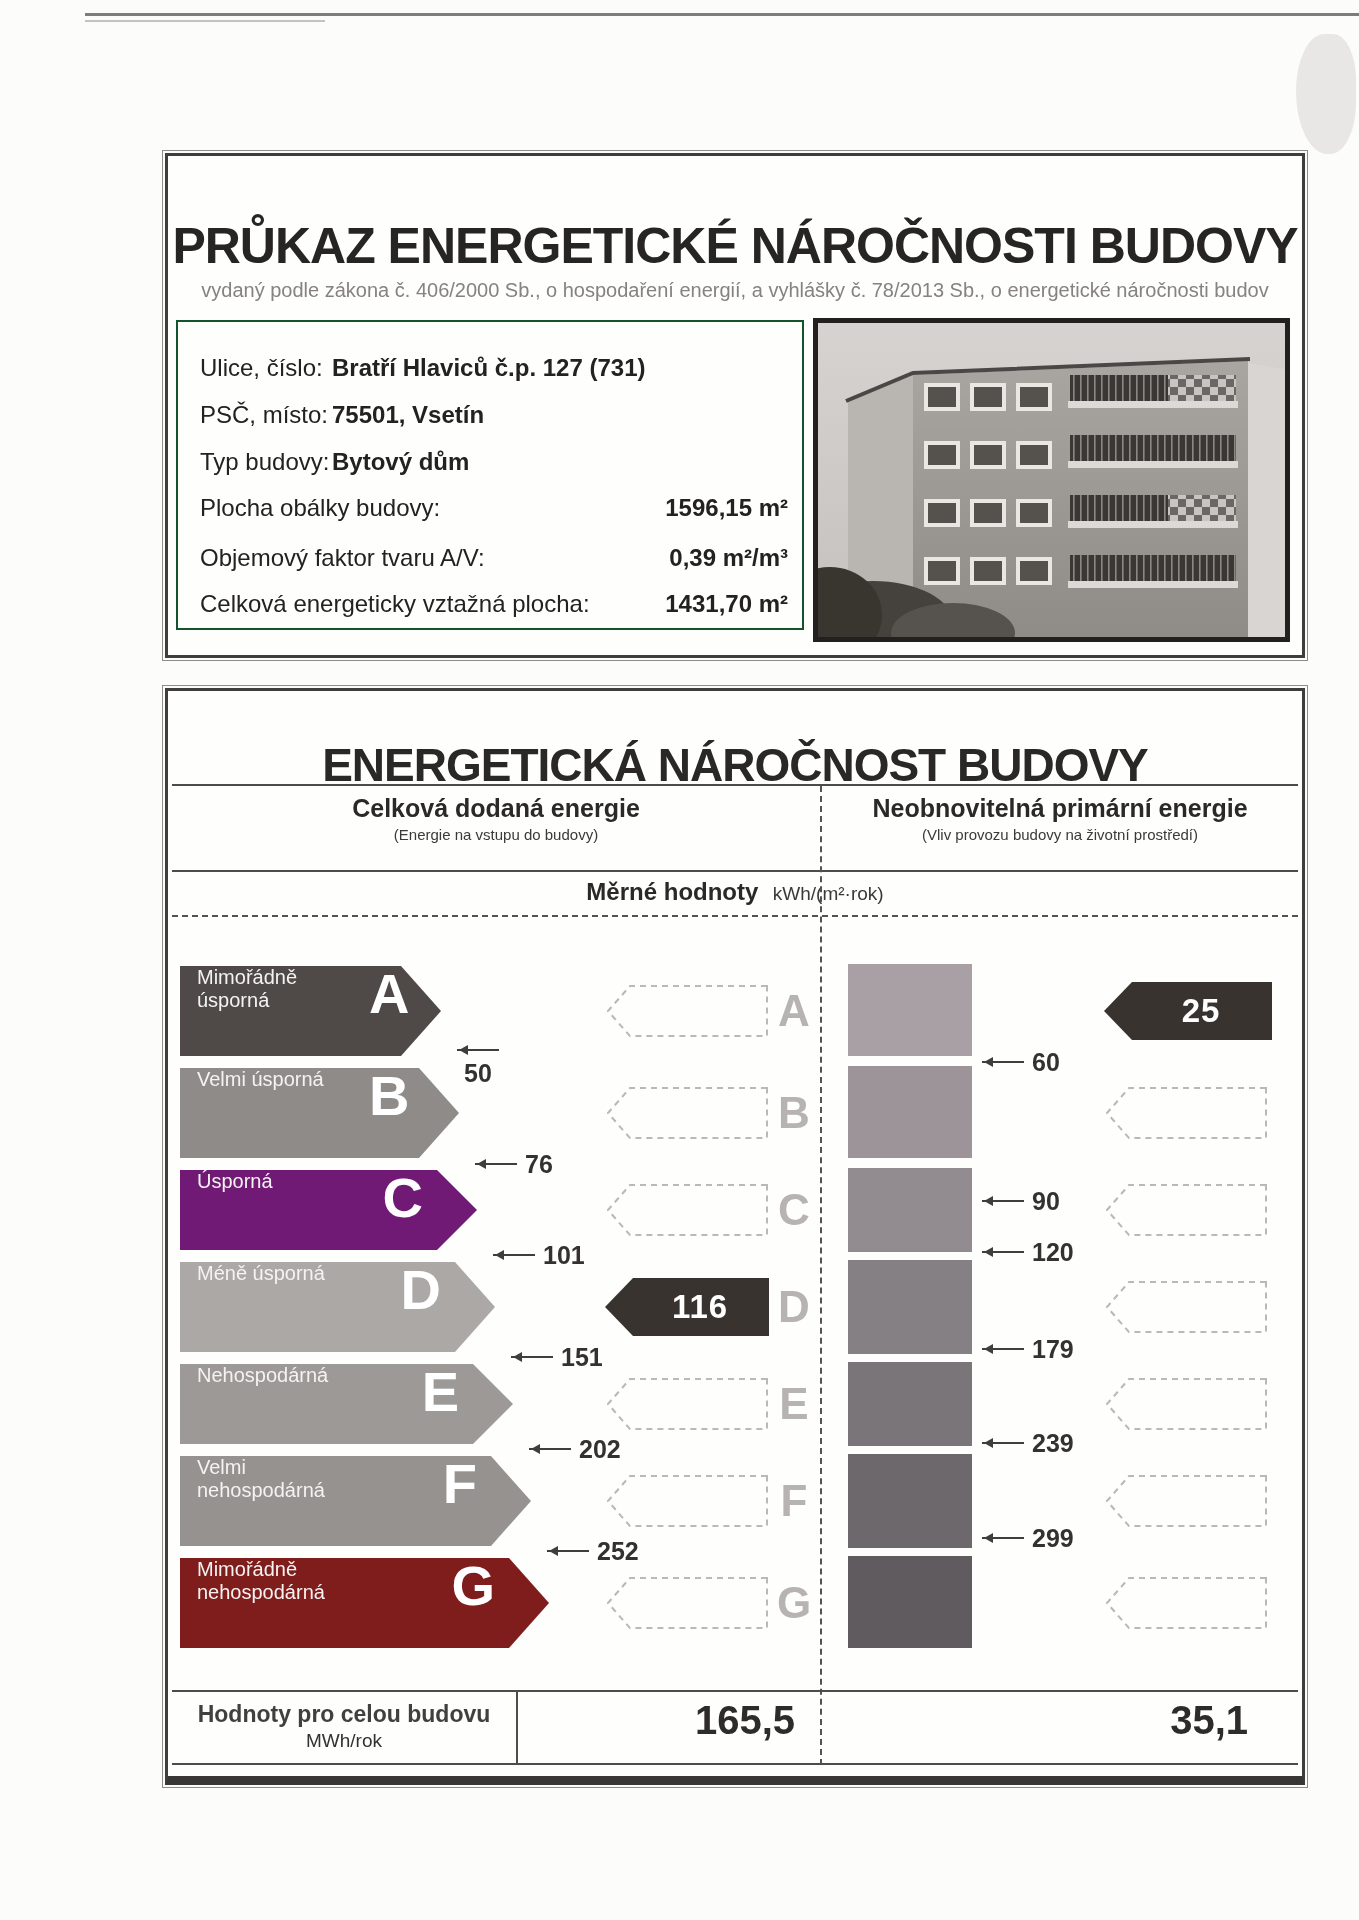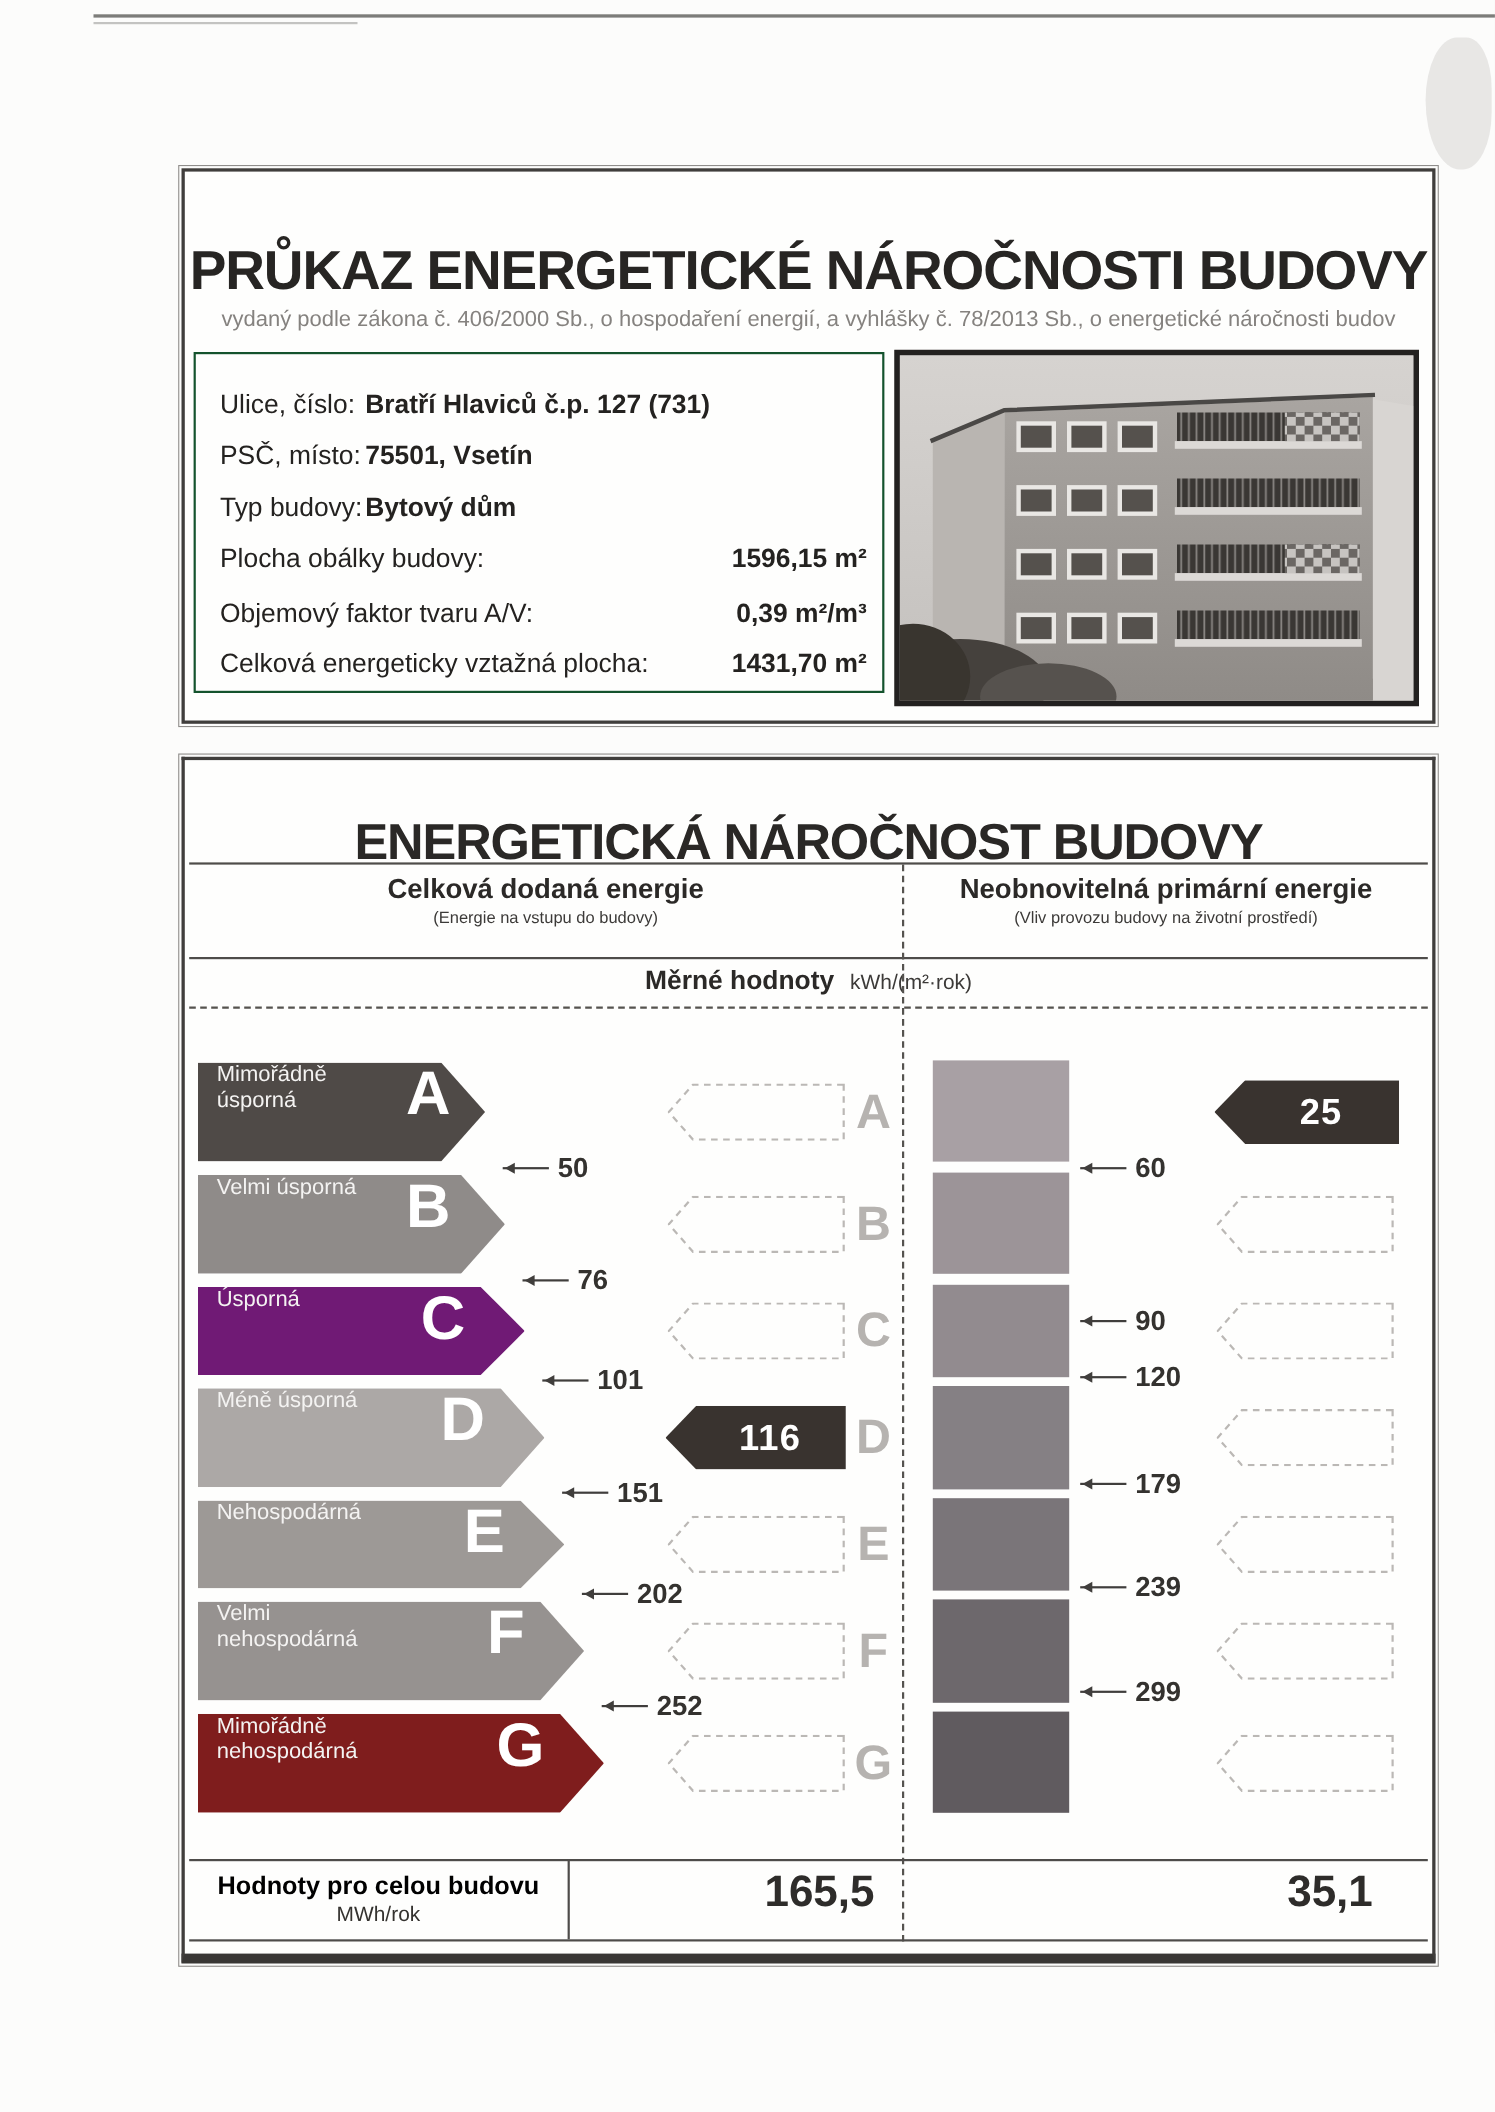--- a/index.html
+++ b/index.html
@@ -61,21 +61,21 @@
   .band-e{top:1364px;height:80px;width:333px;background:#9d9996;}
   .band-f{top:1456px;height:90px;width:351px;background:#969290;}
   .band-g{top:1558px;height:90px;width:369px;background:#7f1d1d;}
 
   
   .thr{display:flex;align-items:center;gap:8px;height:26px;}
   .thr-arrow{width:42px;height:0;border-top:2px solid #403e3c;position:relative;}
   .thr-arrow::before{content:"";position:absolute;left:-3px;top:-6px;width:0;height:0;
                      border:5px solid transparent;border-right:9px solid #403e3c;}
   .thr-num{font-size:25px;font-weight:600;color:#34322f;}
-  .lthr1{left:457px;top:1049px;} .lthr2{left:475px;top:1151px;} .lthr3{left:493px;top:1242px;}
+  .lthr1{left:457px;top:1049px;flex-direction:column;} .lthr2{left:475px;top:1151px;} .lthr3{left:493px;top:1242px;}
   .lthr4{left:511px;top:1344px;} .lthr5{left:529px;top:1436px;} .lthr6{left:547px;top:1538px;}
   .rthr1{left:982px;top:1049px;} .rthr2{left:982px;top:1188px;} .rthr3{left:982px;top:1239px;}
   .rthr4{left:982px;top:1336px;} .rthr5{left:982px;top:1430px;} .rthr6{left:982px;top:1525px;justify-content:space-between;}
 
   
   .hollow{width:162px;height:52px;}
   .mh-a{left:607px;top:985px;} .mh-b{left:607px;top:1087px;} .mh-c{left:607px;top:1184px;}
   .mh-e{left:607px;top:1378px;} .mh-f{left:607px;top:1475px;} .mh-g{left:607px;top:1577px;}
   .rh-b{left:1106px;top:1087px;} .rh-c{left:1106px;top:1184px;} .rh-d{left:1106px;top:1281px;}
   .rh-e{left:1106px;top:1378px;} .rh-f{left:1106px;top:1475px;} .rh-g{left:1106px;top:1577px;}
@@ -100,21 +100,21 @@
   .vb-d{top:1260px;height:94px;background:#858084;}
   .vb-e{top:1362px;height:84px;background:#7a7579;}
   .vb-f{top:1454px;height:94px;background:#6d686c;}
   .vb-g{top:1556px;height:92px;background:#605b5f;}
 
   
   .tbl-top{left:172px;top:1690px;width:1126px;height:0;border-top:2px solid #4e4c4a;}
   .tbl-bottom{left:172px;top:1763px;width:1126px;height:0;border-top:2px solid #4e4c4a;}
   .tbl-cell{left:172px;top:1690px;width:344px;height:73px;border-right:2px solid #4e4c4a;
             display:flex;flex-direction:column;align-items:center;justify-content:center;}
-  .tbl-label{font-size:23px;font-weight:700;color:#000000;}
+  .tbl-label{font-size:23px;font-weight:700;color:#404040;}
   .tbl-unit{font-size:19px;color:#34322f;margin-top:2px;}
   .tot-val{top:1698px;font-size:40px;font-weight:700;color:#2e2c2a;}
   .tot-delivered{left:620px;width:250px;text-align:center;}
   .tot-primary{left:1020px;width:228px;text-align:right;}
 </style>
 </head>
 <body>
 
 <div class="page">
 

